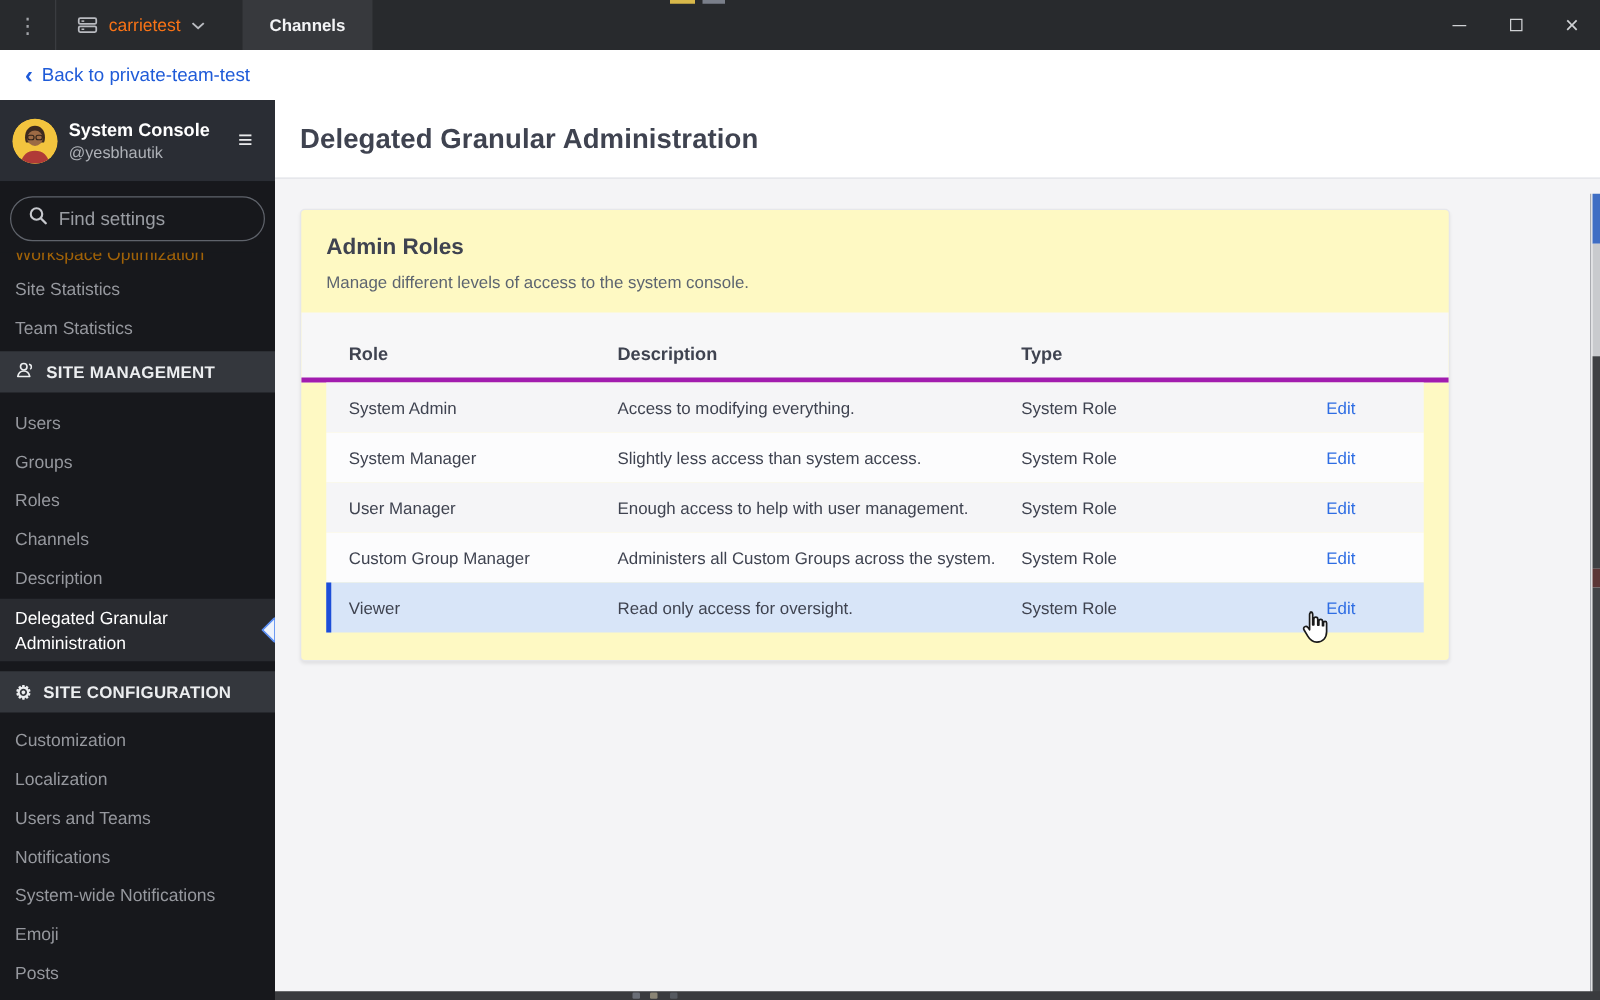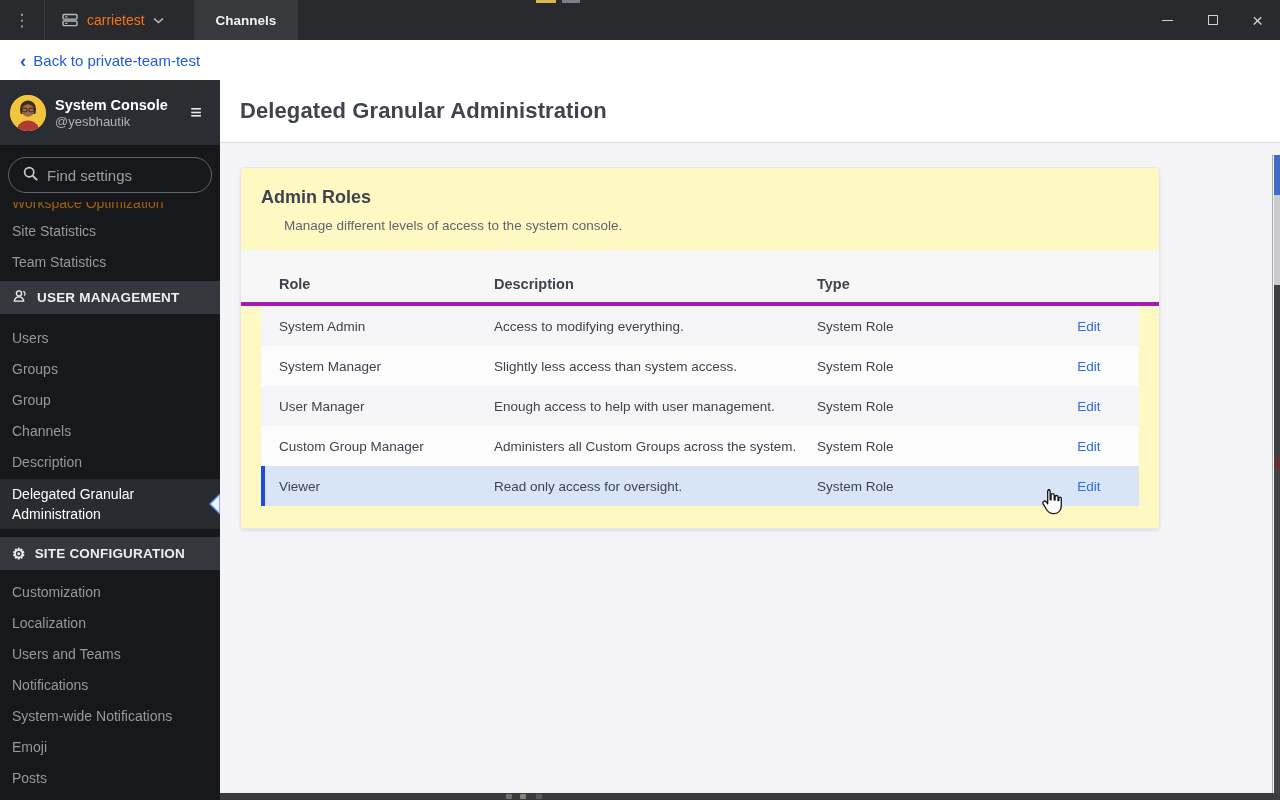--- a/index.html
+++ b/index.html
@@ -50,31 +50,31 @@
   .sb-arrow { position:absolute; right:0; top:50%; margin-top:-10px; }
 
   
   .main { position:absolute; top:80px; left:220px; width:1060px; height:720px; background:#f4f4f6; }
   .page-titlebar { height:63px; background:#ffffff; border-bottom:1px solid #dee0e5; display:flex; align-items:center; padding-left:20px; }
   .page-title { color:#3f4350; font-size:22px; font-weight:bold; letter-spacing:.1px; }
 
   .card { margin:24px 0 0 20px; width:920px; background:#fef9c3; border:1px solid #e6e7eb; border-radius:4px; box-shadow:0 2px 3px rgba(0,0,0,0.08); overflow:hidden; }
   .card-header { padding:19px 20px 17px 20px; }
   .card-title { color:#3f4350; font-size:18px; font-weight:bold; margin-bottom:10px; }
-  .card-desc { color:#5d6570; font-size:13.5px;margin-left:23px; }
+  .card-desc { color:#5d6570; font-size:13.5px; }
 
   .grid-cols { display:grid; grid-template-columns:215px 323px 244px 1fr; align-items:center; }
   .table-head { height:56px; background:#f7f7f8; padding:16px 38px 0 38px; border-bottom:4px solid #a21caf; }
   .table-head .col { color:#3f4350; font-size:14.5px; font-weight:bold; }
   .table-body { margin:0 20px; }
   .trow { height:40px; padding-left:18px; font-size:13.5px; color:#3f4350; cursor:pointer; }
   .trow.odd { background:#f5f5f7; }
   .trow.even { background:#fcfcfd; }
   .trow.highlight { background:#d8e5f8; border-left:4px solid #1d4ed8; padding-left:14px; }
-  .cell-action { text-align:center; padding-right:22px; }
+  .cell-action { text-align:left; padding-right:22px; }
   .edit-link { color:#2e6de3; text-decoration:none; cursor:pointer; }
   .card-footer { height:22px; }
 
   
   .right-strip { position:absolute; top:155px; right:0; width:8px; height:645px; z-index:35; border-left:1px solid #a9abb0; }
   .rs-seg { position:absolute; left:1px; right:0; }
   .bottom-strip { position:absolute; left:220px; bottom:0; width:1060px; height:7px; background:#3a3b3e; z-index:36; }
   .bs-dot { position:absolute; top:1px; width:6px; height:5px; border-radius:1px; }
 
   
@@ -164,26 +164,26 @@
     <div class="sb-item">Team Statistics</div>
 
     <div class="sb-section mt3">
       <span>
         <svg width="16" height="16" viewBox="0 0 16 16">
             <circle cx="7" cy="5.4" r="2.6" fill="none" stroke="#eceef0" stroke-width="1.3"></circle>
             <path d="M2.2 13.2c.6-3 2.4-4.4 4.8-4.4s4.2 1.4 4.8 4.4z" fill="none" stroke="#eceef0" stroke-width="1.3" stroke-linejoin="round"></path>
             <path d="M11.2 3.4c1.1.2 1.9 1 1.9 2.1 0 .8-.4 1.5-1 1.9" fill="none" stroke="#eceef0" stroke-width="1.2"></path>
           </svg>
       </span>
-      <span>USER MANAGEMENT</span>
+      <span>SITE MANAGEMENT</span>
     </div>
     <div class="sb-group">
       <div class="sb-item">Users</div>
       <div class="sb-item">Groups</div>
-      <div class="sb-item">Group</div>
+      <div class="sb-item">Roles</div>
       <div class="sb-item">Channels</div>
       <div class="sb-item">Description</div>
       <div class="sb-selected">
         <span>Delegated Granular Administration</span>
         <span class="sb-arrow">
           <svg width="11" height="20" viewBox="0 0 11 20">
               <polygon points="11,0 1,10 11,20" fill="#eef3fc" stroke="#5b8def" stroke-width="1.4"></polygon>
             </svg>
         </span>
       </div>

